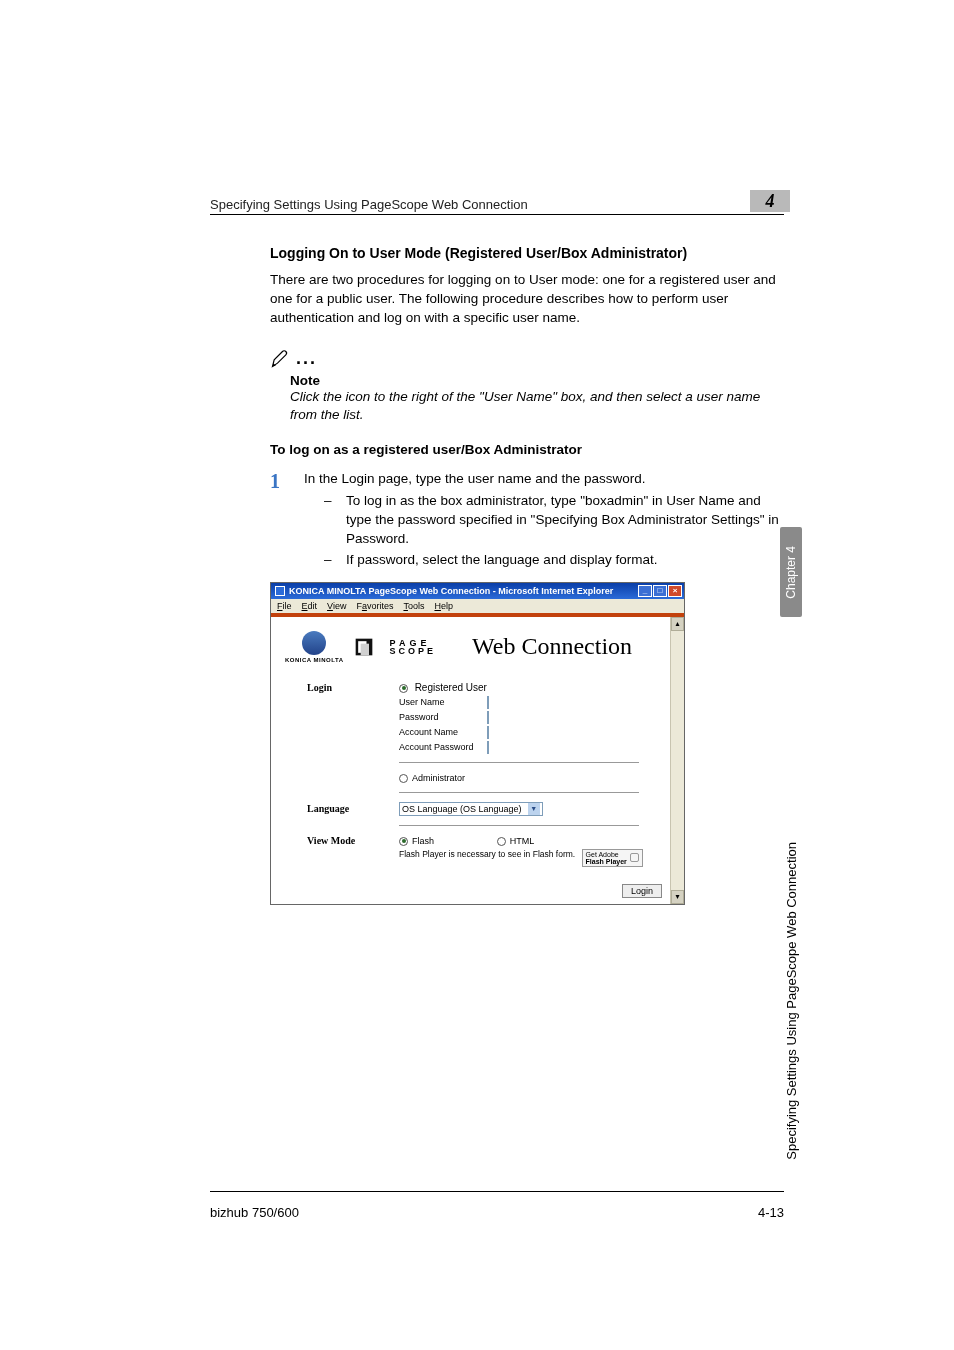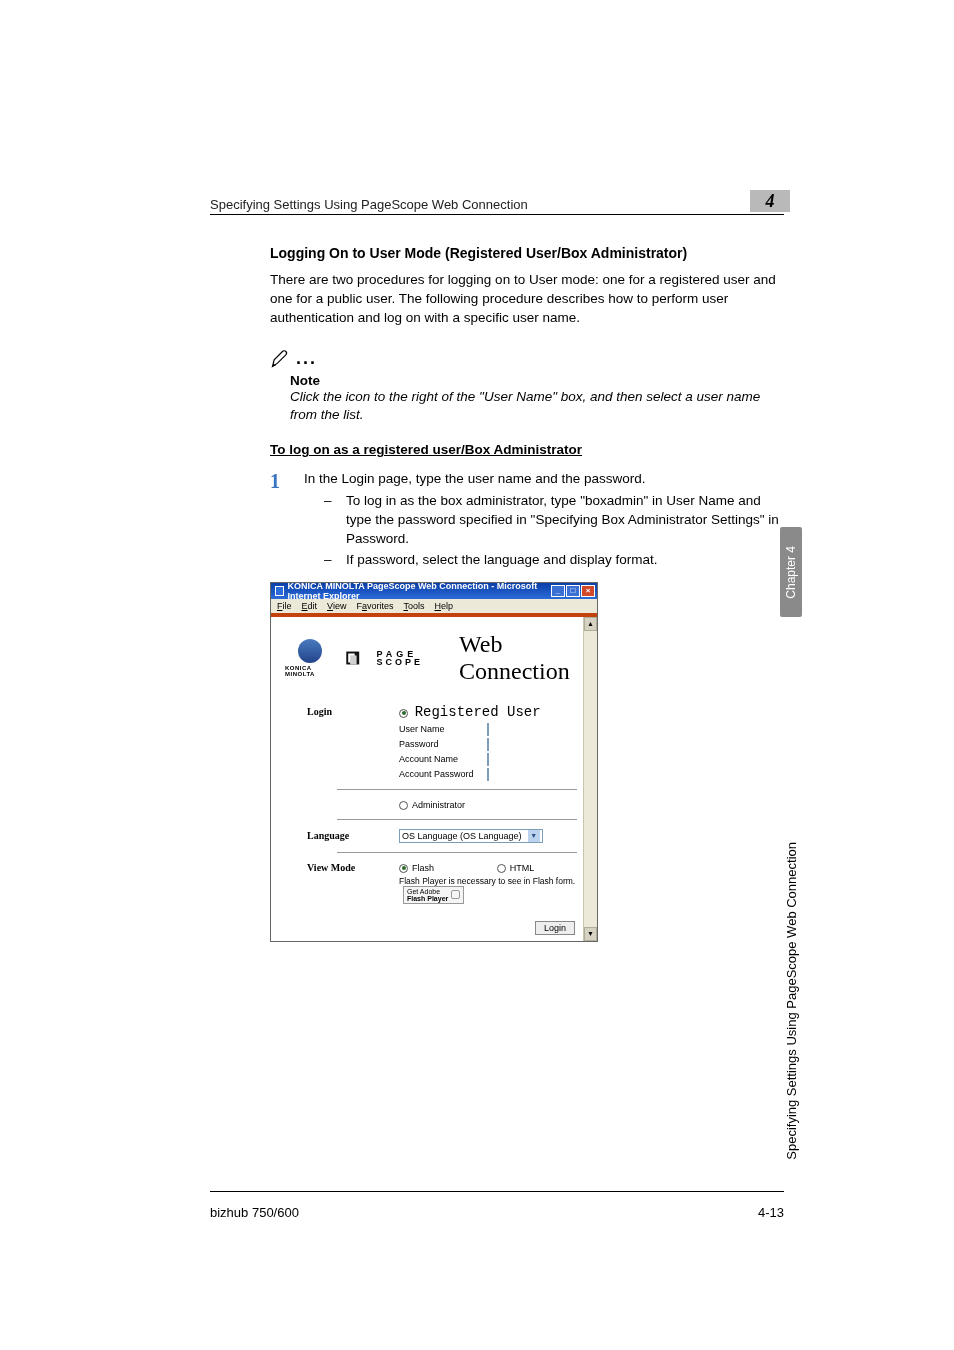--- a/index.html
+++ b/index.html
@@ -8,28 +8,28 @@
   .header-line { display: flex; align-items: flex-end; justify-content: space-between; border-bottom: 1px solid #000; padding-bottom: 2px; margin-bottom: 30px; }
   .header-title { font-size: 13px; color: #222; }
   .page-badge { background: #b9b9b9; width: 40px; height: 22px; display: flex; align-items: center; justify-content: center; margin-right: -6px; }
   .page-badge svg { display:block; }
   .section-heading { font-weight: bold; font-size: 14px; margin: 0 0 10px 60px; }
   .body-para { font-size: 13.5px; margin: 0 0 14px 60px; line-height: 1.4; }
   .note-block { margin: 20px 0 18px 60px; }
   .note-icon-line { display: flex; align-items: flex-end; gap: 6px; margin-bottom: 4px; }
   .note-label { font-weight: bold; font-size: 13.5px; margin-left: 20px; }
   .note-text { font-style: italic; font-size: 13.5px; margin-left: 20px; line-height: 1.35; }
-  .sub-heading { font-weight: bold; font-size: 13.5px; margin: 12px 0 14px 60px; text-decoration: underline; }
+  .sub-heading { font-weight: bold; font-size: 13.5px; margin: 12px 0 14px 60px; }
   .step-row { display: flex; margin-left: 60px; gap: 24px; }
   .step-num { color: #3a75c4; font-family: Georgia, 'Times New Roman', serif; font-size: 20px; font-weight: bold; line-height: 1; }
   .step-body { font-size: 13.5px; }
   .step-body .lead { margin-bottom: 6px; }
   .dash-item { display: flex; gap: 12px; margin: 2px 0 2px 20px; line-height: 1.4; }
   .dash-item .dash { width: 10px; flex-shrink: 0; }
-  .screenshot { margin: 10px 60px 0 60px; border: 1px solid #666; width: 328px; }
+  .screenshot { margin: 10px 60px 0 60px; border: 1px solid #666; width: 415px; }
   .titlebar { background: linear-gradient(to bottom, #0a3ea8, #2b6bd8); color: #fff; font-size: 9px; font-weight: bold; display: flex; align-items: center; padding: 2px 2px 2px 4px; height: 16px; }
   .titlebar .t-icon { width: 10px; height: 10px; background: #2b6bd8; border: 1px solid #fff; margin-right: 4px; }
   .winbtns { margin-left: auto; display: flex; gap: 1px; }
   .winbtn { width: 14px; height: 12px; display: flex; align-items: center; justify-content: center; font-size: 8px; color: #fff; }
   .winbtn.min, .winbtn.max { background: #3b6fd4; border: 1px solid #fff; }
   .winbtn.close { background: #d04a2a; border: 1px solid #fff; }
   .menubar { background: #ece9d8; font-size: 9px; padding: 2px 6px; display: flex; gap: 10px; border-bottom: 4px solid #c2410c; }
   .menubar span u { text-decoration: underline; }
   .browser-body { background: #fff; position: relative; }
   .browser-body .scroll-ind { position: absolute; right: 0; top: 0; bottom: 0; width: 14px; background: #ece9d8; border-left: 1px solid #c8c4b0; }
@@ -153,21 +153,21 @@
           </div>
           <span class="wc-text">Web Connection</span>
         </div>
       </div>
 
       <div class="form-area">
         <div class="form-row">
           <div class="form-label-col">Login</div>
           <div class="form-field-col">
             <span class="radio-dot sel"></span>
-            <span style="font-size:14px;font-family:Liberation Mono, monospace;">Registered User</span>
+            <span style="font-size:10px;">Registered User</span>
           </div>
         </div>
         <div class="form-row">
             <div class="form-label-col"></div>
             <div class="form-field-col"><span class="mini-label">User Name</span><span class="mini-input"></span></div>
           </div>
         <div class="form-row">
             <div class="form-label-col"></div>
             <div class="form-field-col"><span class="mini-label">Password</span><span class="mini-input"></span></div>
           </div>

